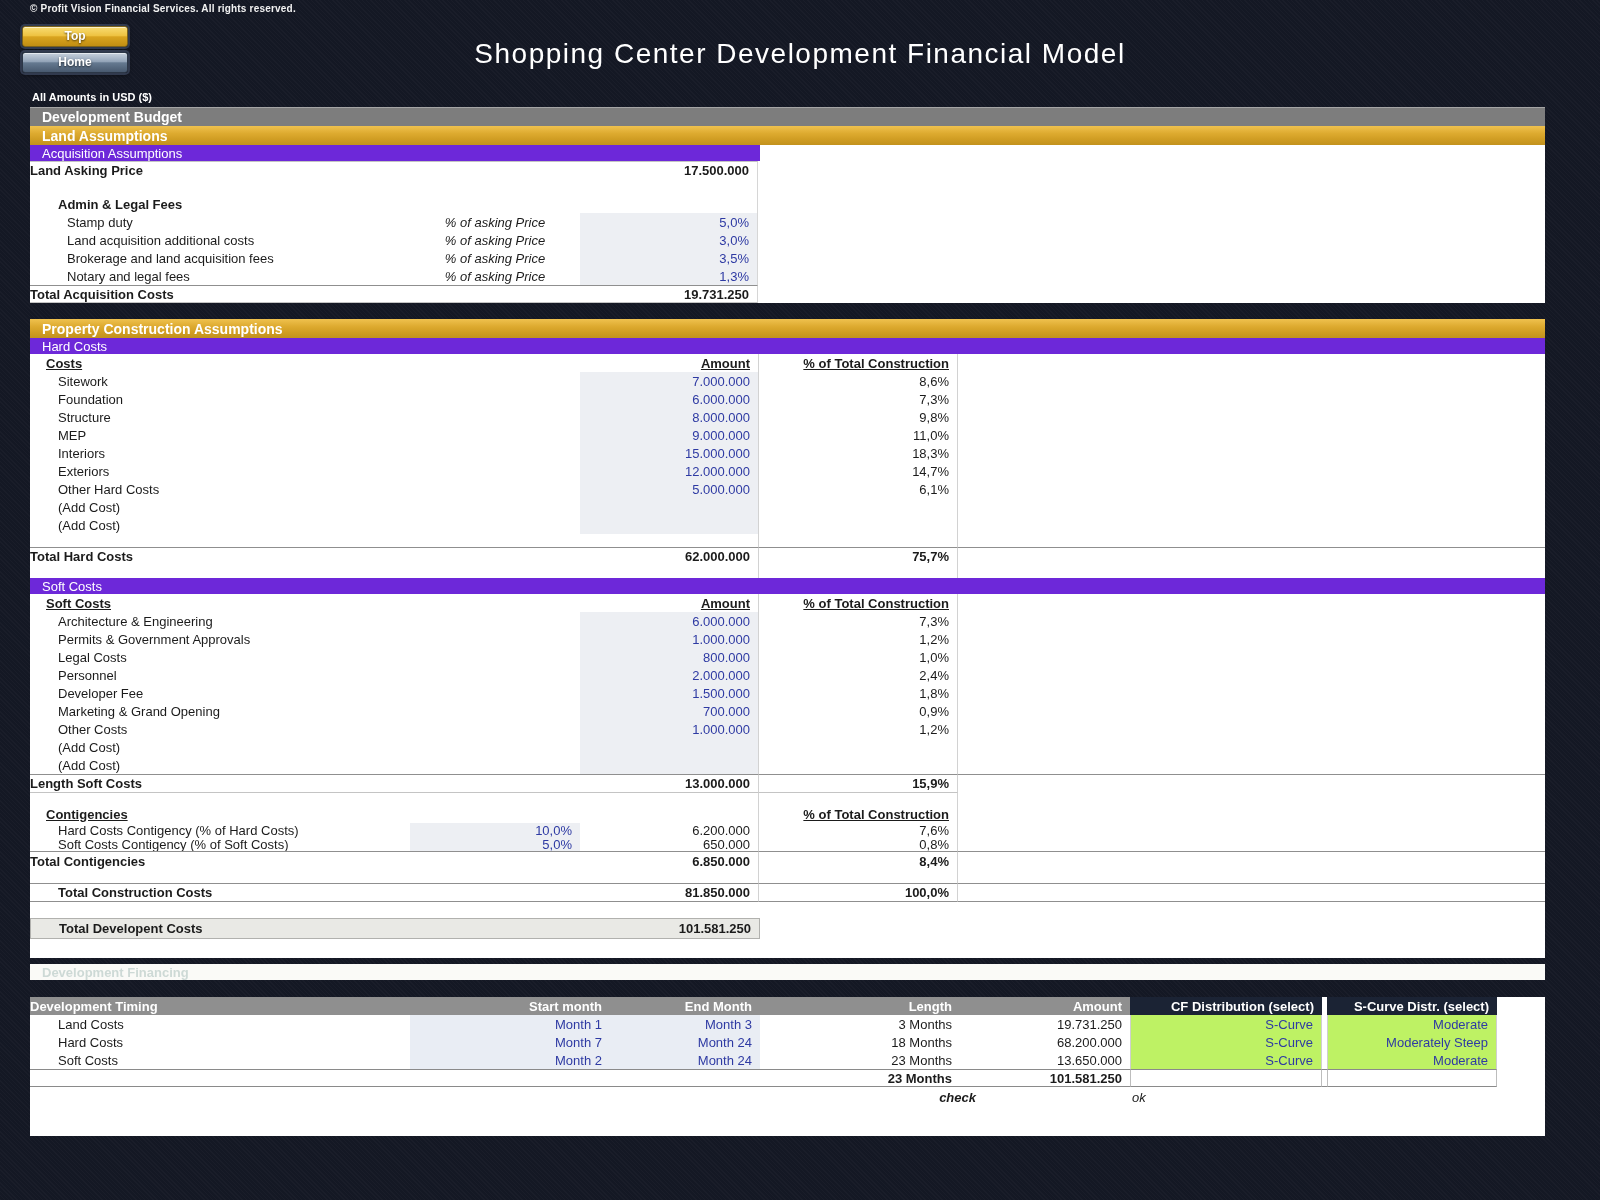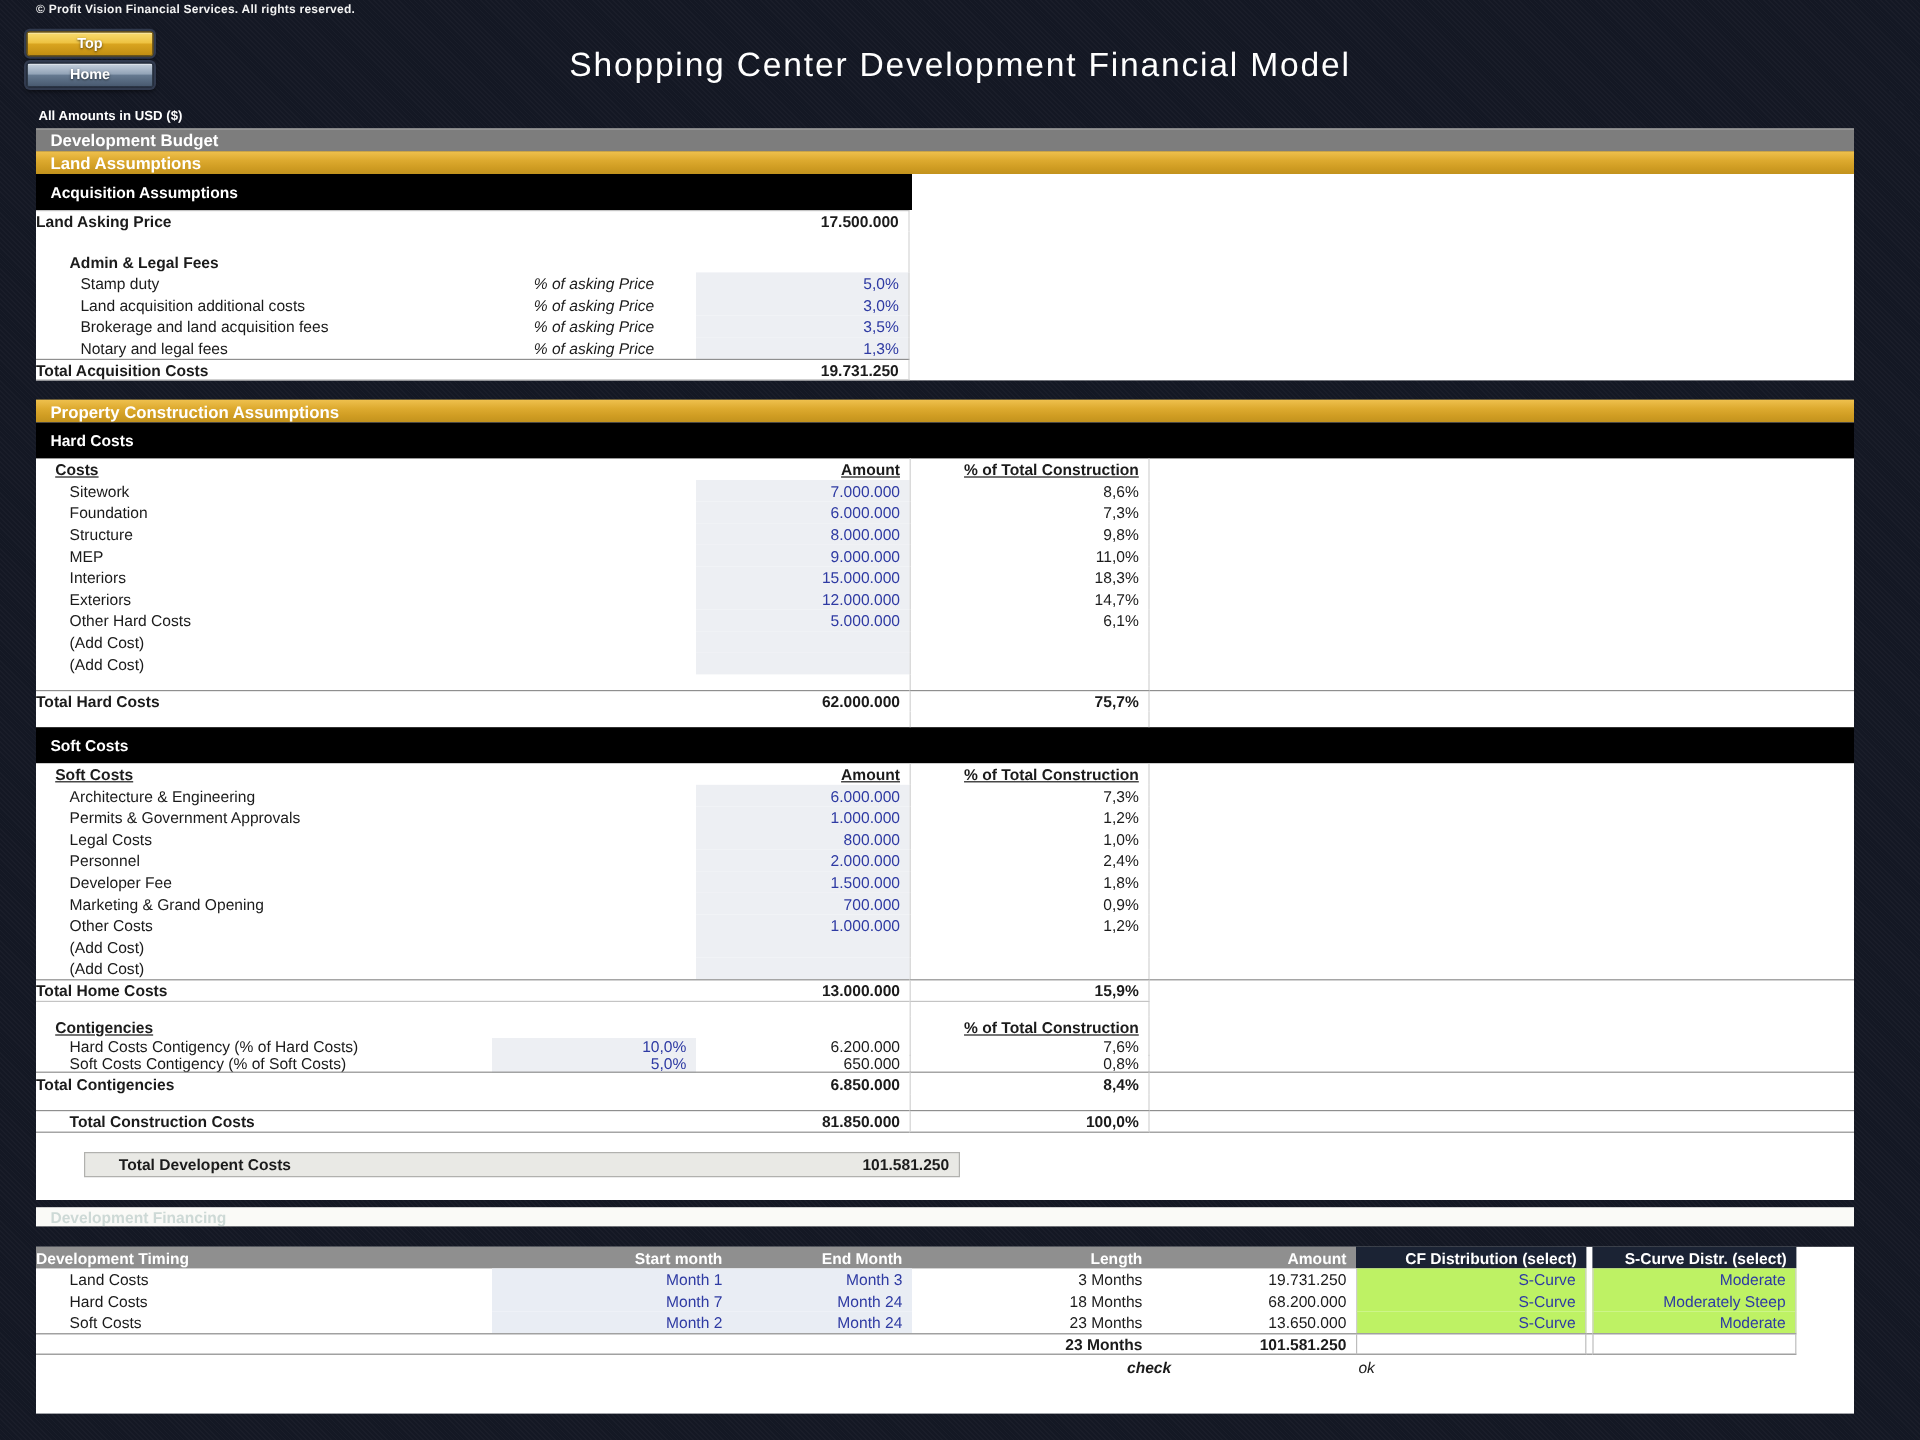--- a/index.html
+++ b/index.html
@@ -20,21 +20,21 @@
        border:1px solid #2c3747;box-shadow:0 0 0 2px #313a4e,0 2px 4px rgba(0,0,0,.6),inset 0 1px 0 rgba(255,255,255,.55);margin-top:4px;}
   .title{position:absolute;top:38px;left:0;width:1600px;text-align:center;color:#fff;
        font-size:28px;font-weight:500;letter-spacing:1.5px;}
   .amounts{position:absolute;top:91px;left:32px;color:#fff;font-size:11px;font-weight:700;}
 
   .content{position:absolute;left:30px;top:107px;width:1515px;}
   .bar{height:19px;display:flex;align-items:center;padding-left:12px;box-sizing:border-box;
        color:#fff;font-weight:700;font-size:14px;}
   .bar-dgray{background:#7d7d7d;border-top:1px solid #a5a5a5;}
   .bar-gold{background:linear-gradient(180deg,#efc14e 0%,#ddaa2f 40%,#d09d23 70%,#c2921d 100%);}
-  .subbar{height:30px;background:#000000;color:#fff;font-weight:700;font-size:13px;
+  .subbar{height:16px;background:#6d28d9;color:#fff;font-weight:400;font-size:13px;
        display:flex;align-items:center;padding-left:12px;box-sizing:border-box;}
   .white{background:#fff;}
   .gap{background:transparent;}
 
   
   .g{display:grid;grid-template-columns:380px 170px 178px 200px 1fr;}
   .g>div{height:100%;display:flex;align-items:center;box-sizing:border-box;font-size:13px;}
   
   .t{display:grid;grid-template-columns:380px 200px 150px 200px 170px 192px 5px 170px 1fr;}
   .t>div{height:100%;display:flex;align-items:center;box-sizing:border-box;font-size:13px;}
@@ -56,21 +56,21 @@
   .span2{grid-column:1 / 3;}
   .input{background:#edeff3;color:#2e3aa3;}
   .vr{border-right:1px solid #d6d6d6;}
   .pctcol{border-left:1px solid #d2d2d2;border-right:1px solid #d2d2d2;}
   .tot-ctr>div:nth-child(-n+4){border-top:1px solid #8f8f8f;}
   .tot-acq>div:nth-child(-n+3){border-top:1px solid #8f8f8f;border-bottom:1px solid #c4c4c4;}
   .box-ctr>div:nth-child(-n+4){border-top:1px solid #8f8f8f;border-bottom:1px solid #8f8f8f;}
   .bt-acq>div:nth-child(-n+3){border-top:1px solid #c4c4c4;}
 
   .tdc-row{width:730px;height:21px;box-sizing:border-box;border:1px solid #b1b1ae;background:#e9e9e5;
-       display:flex;align-items:center;justify-content:space-between;font-size:13px;margin-left:40px;}
+       display:flex;align-items:center;justify-content:space-between;font-size:13px;}
   .faded{height:16px;background:#fafaf7;display:flex;align-items:center;padding-left:12px;
        color:rgba(150,178,172,.45);font-weight:700;font-size:13px;box-sizing:border-box;}
 
   .th-gray{background:#8f8f8f;color:#fff;font-weight:700;}
   .th-dark{background:#1b2334;color:#fff;font-weight:700;}
   .mcell{background:#e9edf4;color:#2e3aa3;}
   .sel{background:#bef264;color:#2e3aa3;border-left:1px solid #cfcfcf;border-right:1px solid #cfcfcf;}
   .t-tot>div:nth-child(-n+8){border-top:1px solid #8a8a8a;border-bottom:1px solid #8a8a8a;}
   .boxed{border-left:1px solid #bdbdbd;border-right:1px solid #bdbdbd;background:#fff;}
   .chk{position:relative;right:-16px;font-weight:700;font-style:italic;}
@@ -337,21 +337,21 @@
 
         <div class="g row">
           <div class="ind2 span2">(Add Cost)</div>
           <div class="r input"></div>
           <div class="r pctcol"></div>
           <div></div>
         </div>
       </div>
 
     <div class="g row tot-ctr">
-      <div class="ind1 b span2">Total Home Costs</div>
+      <div class="ind1 b span2">Length Soft Costs</div>
       <div class="r b">13.000.000</div>
       <div class="r b pctcol">15,9%</div>
       <div></div>
     </div>
 
     <div class="g sp13">
       <div class="span2" style="border-top:1px solid #c4c4c4;"></div>
       <div style="border-top:1px solid #c4c4c4;"></div>
       <div class="pctcol" style="border-top:1px solid #c4c4c4;"></div>
         <div></div>

